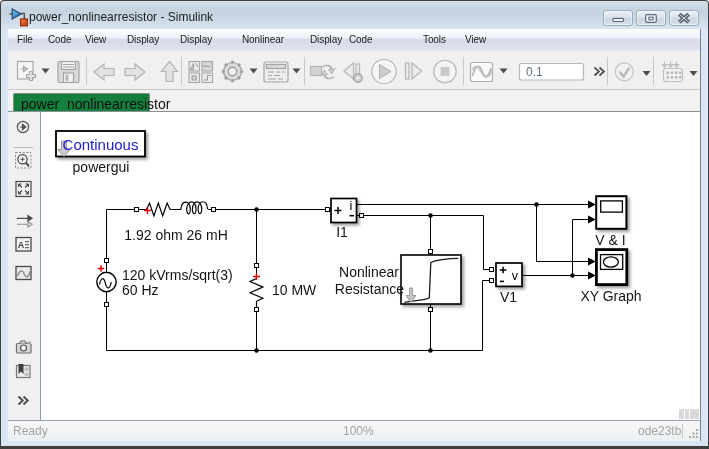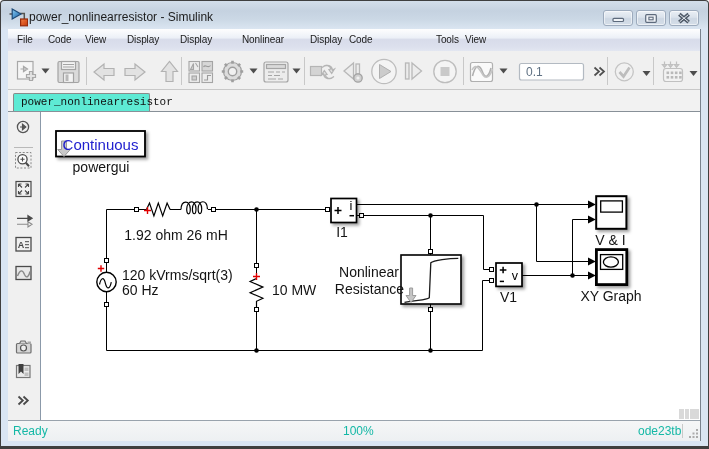--- a/index.html
+++ b/index.html
@@ -11,31 +11,31 @@
   #title-text{left:29px;top:10px;font-size:12px;color:#1c1c1c;white-space:nowrap;}
   .winbtn{top:10px;width:30px;height:16px;border:1px solid #9dabbd;border-radius:3px;box-sizing:border-box;
     background:linear-gradient(180deg,#eaeff5 0%,#dae2eb 45%,#cdd7e3 55%,#d5dee8 100%);
     box-shadow:inset 0 0 0 1px rgba(255,255,255,0.55);}
   #menubar{left:8px;top:29px;width:692px;height:22px;
     background:linear-gradient(180deg,#fefefe 0%,#ecf0f7 40%,#d8dcea 48%,#dce0ed 80%,#e2e6f1 100%);}
   .menu{top:34px;font-size:10px;color:#1b1b1b;letter-spacing:-0.1px;}
   #toolbar{left:8px;top:51px;width:692px;height:39px;background:#f0f0f0;border-bottom:1px solid #c8c8c8;box-sizing:border-box;}
   .tsep{top:57px;width:1px;height:28px;background:#c8c8c8;}
   #tabbar{left:8px;top:90px;width:692px;height:21px;background:#f2f2f2;}
-  #tab{left:5px;top:3px;width:137px;height:18px;background:#5eead4;border:1px solid #8a8a8a;border-bottom:none;
-    border-radius:2px 2px 0 0;box-sizing:border-box;font-size:11px;color:#111;padding:2px 0 0 7px;font-family:Liberation Mono, monospace;}
+  #tab{left:5px;top:3px;width:137px;height:18px;background:#15803d;border:1px solid #8a8a8a;border-bottom:none;
+    border-radius:2px 2px 0 0;box-sizing:border-box;font-size:14px;color:#111;padding:2px 0 0 7px;}
   #canvline{left:8px;top:111px;width:692px;height:1px;background:#889098;}
   #sidebar{left:8px;top:112px;width:32px;height:308px;background:#f0f0f0;}
   #sidebord{left:40px;top:112px;width:1px;height:308px;background:#8b99a9;}
   #canvas{left:41px;top:112px;width:659px;height:308px;background:#ffffff;}
   #frameL{left:1px;top:29px;width:7px;height:417px;background:#d9e5f3;}
   #frameR{left:700px;top:29px;width:8px;height:417px;background:#d9e5f3;border-left:1px solid #79838f;box-sizing:border-box;}
   #statusbar{left:8px;top:420px;width:692px;height:21px;border-top:1px solid #99a3ad;box-sizing:border-box;
     background:linear-gradient(180deg,#f5f6f7,#edf0f2);}
-  .sbtext{font-size:12px;color:#14b8a6;top:424px;}
+  .sbtext{font-size:12px;color:#a3a3a3;top:424px;}
   #frameB{left:1px;top:441px;width:707px;height:5px;background:#d9e5f3;}
   .scrollblock{background:#d9d9d9;top:409px;height:10px;}
 </style>
 </head>
 <body>
 <div id="win">
   <div id="titlebar" class="abs"></div>
   <div id="frameL" class="abs"></div>
   <div id="frameR" class="abs"></div>
   <div id="menubar" class="abs"></div>
@@ -86,21 +86,21 @@
   </svg>
 
   <div class="menu abs" style="left:17px">File</div>
   <div class="menu abs" style="left:48px">Code</div>
   <div class="menu abs" style="left:85px">View</div>
   <div class="menu abs" style="left:127px">Display</div>
   <div class="menu abs" style="left:180px">Display</div>
   <div class="menu abs" style="left:242px">Nonlinear</div>
   <div class="menu abs" style="left:310px">Display</div>
   <div class="menu abs" style="left:349px">Code</div>
-  <div class="menu abs" style="left:436px">Tools</div>
+  <div class="menu abs" style="left:423px">Tools</div>
   <div class="menu abs" style="left:465px">View</div>
 
   <div class="tsep abs" style="left:86px"></div>
   <div class="tsep abs" style="left:181px"></div>
   <div class="tsep abs" style="left:304px"></div>
   <div class="tsep abs" style="left:463px"></div>
   <div class="tsep abs" style="left:607px"></div>
   <div class="tsep abs" style="left:653px"></div>
 
   <svg class="abs" style="left:1px;top:51px" width="707" height="39" viewBox="1 51 707 39" fill="none" font-family="Liberation Sans, sans-serif">

